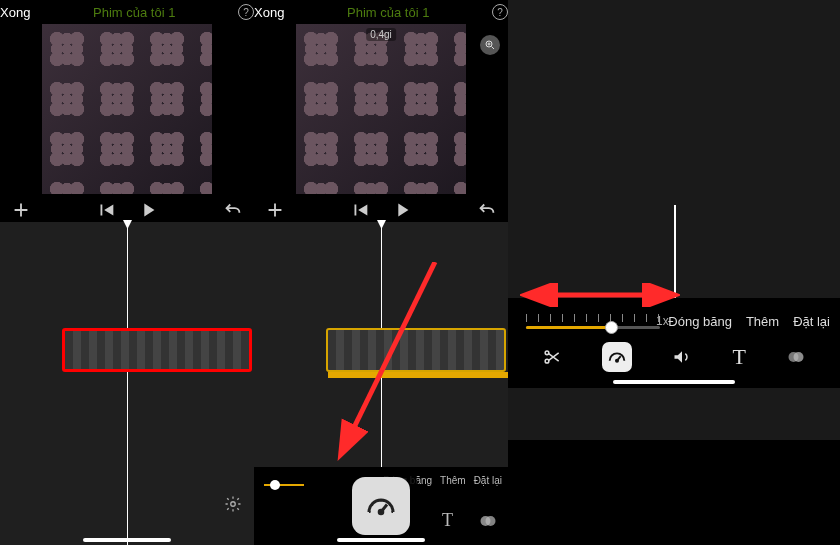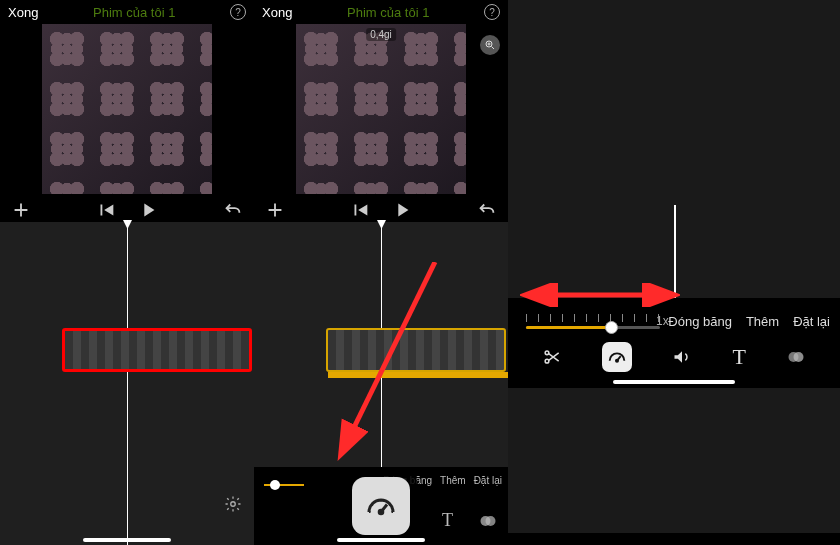--- a/index.html
+++ b/index.html
@@ -1,24 +1,24 @@
 <!DOCTYPE html>
 <html><head>
 <meta charset="utf-8">
 <style>
   * { margin: 0; padding: 0; box-sizing: border-box; }
   body { width: 840px; height: 545px; background: #000; font-family: -apple-system, Helvetica, Arial, sans-serif; color: #fff; overflow: hidden; position: relative; }
 
   .panel { position: absolute; background: #000; }
   .panel-left { left: 0; top: 0; width: 254px; height: 545px; }
   .panel-mid  { left: 254px; top: 0; width: 254px; height: 545px; }
-  .panel-right{ left: 508px; top: 0; width: 332px; height: 533px; background:#1a1a1a; }
-
-  
-  .hdr { position: absolute; top: 0; left:0; right:0; height: 24px; display:flex; align-items:center; justify-content:space-between; padding:0 8px; font-size: 13px; }
+  .panel-right{ left: 508px; top: 0; width: 332px; height: 440px; background:#1a1a1a; }
+
+  
+  .hdr { position: absolute; top: 0; left:0; right:0; height: 24px; display:flex; align-items:center; justify-content:space-between; padding:0 0; font-size: 13px; }
   .hdr .done   { color:#fff; cursor:pointer; }
   .hdr .title  { color:#4d7c0f; font-weight: 500; }
   .hdr .help   { width:16px; height:16px; border:1px solid #aaa; border-radius:50%; display:flex; align-items:center; justify-content:center; font-size:10px; color:#aaa; cursor:pointer; }
 
   
   .preview { position:absolute; top:24px; left:50%; transform:translateX(-50%); width:170px; height:170px; background:
      radial-gradient(circle at 30% 30%, #6b5560 0 14%, transparent 15%),
      radial-gradient(circle at 50% 30%, #6b5560 0 14%, transparent 15%),
      radial-gradient(circle at 70% 30%, #6b5560 0 14%, transparent 15%),
      radial-gradient(circle at 30% 50%, #6b5560 0 14%, transparent 15%),

